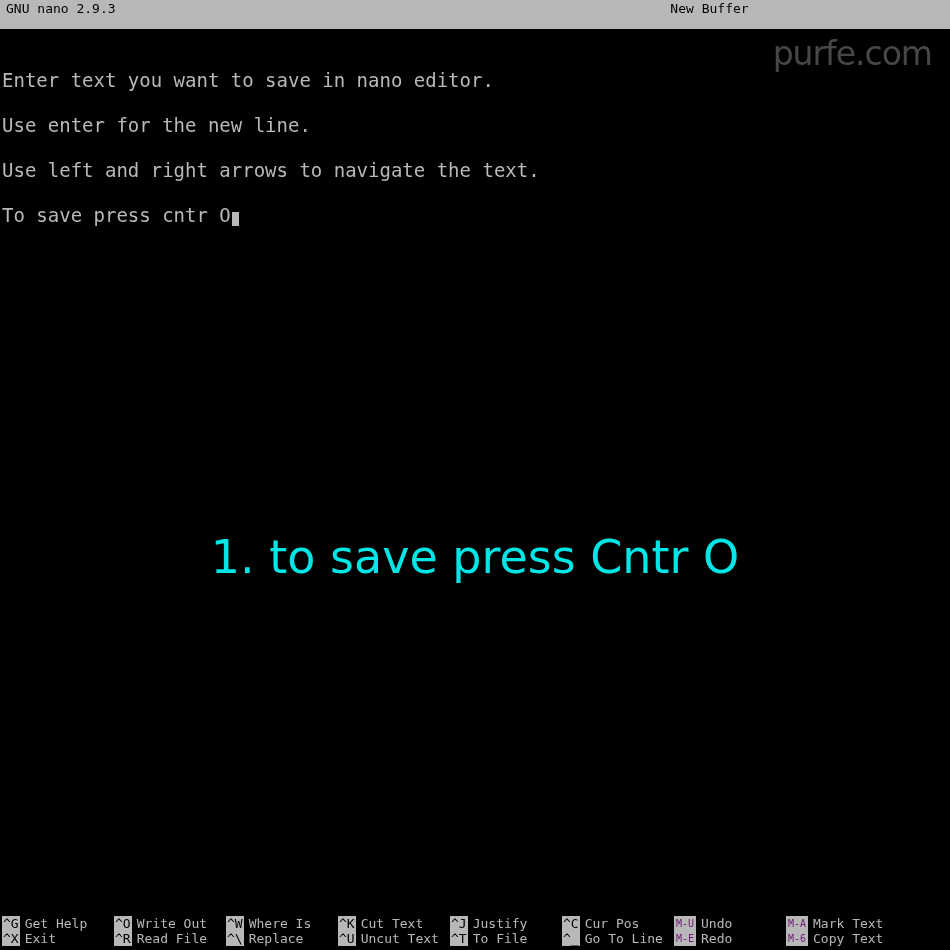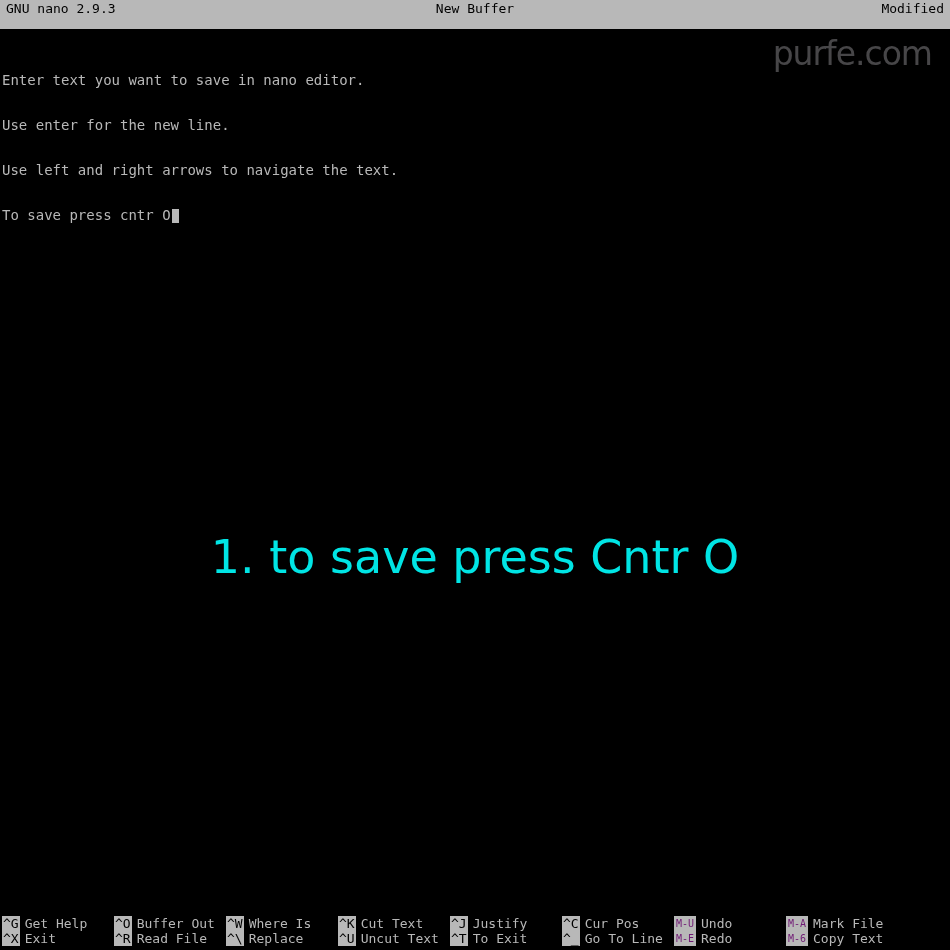--- a/index.html
+++ b/index.html
@@ -36,21 +36,21 @@
     }
     .titlebar-right {
       flex: 1;
       text-align: right;
     }
     .editor-area {
       color: #b8b8b8;
       padding: 14px 2px 0 2px;
       line-height: 15px;
       white-space: pre;
-      font-size: 14px;
+      font-size: 19px;
       position: relative;
     }
     .editor-line {
       height: 15px;
     }
     .cursor {
       display: inline-block;
       width: 7px;
       height: 14px;
       background: #b8b8b8;
@@ -123,21 +123,20 @@
       color: #b8b8b8;
       text-align: center;
     }
   </style>
 </head>
 <body>
 
 <div class="titlebar">
   <span class="titlebar-left">GNU nano 2.9.3</span>
   <span class="titlebar-center">New Buffer</span>
-  <span class="titlebar-right">Modified</span>
 </div>
 
 <div class="editor-area">
   <div class="editor-line">Enter text you want to save in nano editor.</div>
   <div class="editor-line">Use enter for the new line.</div>
   <div class="editor-line">Use left and right arrows to navigate the text.</div>
   <div class="editor-line"><span>To save press cntr O</span><span class="cursor"></span></div>
 </div>
 
 <div class="watermark">purfe.com</div>
@@ -151,21 +150,21 @@
         <span class="help-label">Get Help</span>
       </div>
     <div class="help-item">
         <span class="help-key">^X</span>
         <span class="help-label">Exit</span>
       </div>
   </div>
   <div class="help-col">
     <div class="help-item">
         <span class="help-key">^O</span>
-        <span class="help-label">Buffer Out</span>
+        <span class="help-label">Write Out</span>
       </div>
     <div class="help-item">
         <span class="help-key">^R</span>
         <span class="help-label">Read File</span>
       </div>
   </div>
   <div class="help-col">
     <div class="help-item">
         <span class="help-key">^W</span>
         <span class="help-label">Where Is</span>
@@ -185,21 +184,21 @@
         <span class="help-label">Uncut Text</span>
       </div>
   </div>
   <div class="help-col">
     <div class="help-item">
         <span class="help-key">^J</span>
         <span class="help-label">Justify</span>
       </div>
     <div class="help-item">
         <span class="help-key">^T</span>
-        <span class="help-label">To Exit</span>
+        <span class="help-label">To File</span>
       </div>
   </div>
   <div class="help-col">
     <div class="help-item">
         <span class="help-key">^C</span>
         <span class="help-label">Cur Pos</span>
       </div>
     <div class="help-item">
         <span class="help-key">^_</span>
         <span class="help-label">Go To Line</span>
@@ -211,20 +210,20 @@
         <span class="help-label">Undo</span>
       </div>
     <div class="help-item">
         <span class="help-key-meta">M-E</span>
         <span class="help-label">Redo</span>
       </div>
   </div>
   <div class="help-col">
     <div class="help-item">
         <span class="help-key-meta">M-A</span>
-        <span class="help-label">Mark File</span>
+        <span class="help-label">Mark Text</span>
       </div>
     <div class="help-item">
         <span class="help-key-meta">M-6</span>
         <span class="help-label">Copy Text</span>
       </div>
   </div>
 </div>
 
 </body></html>

